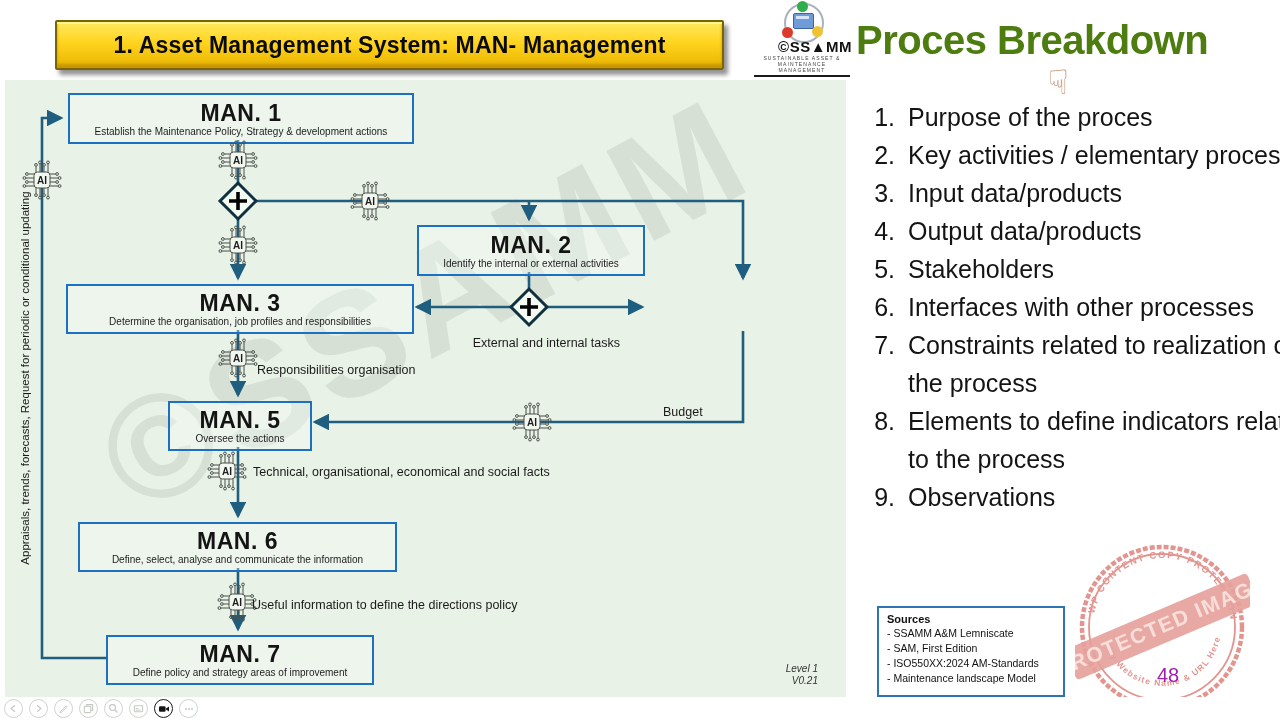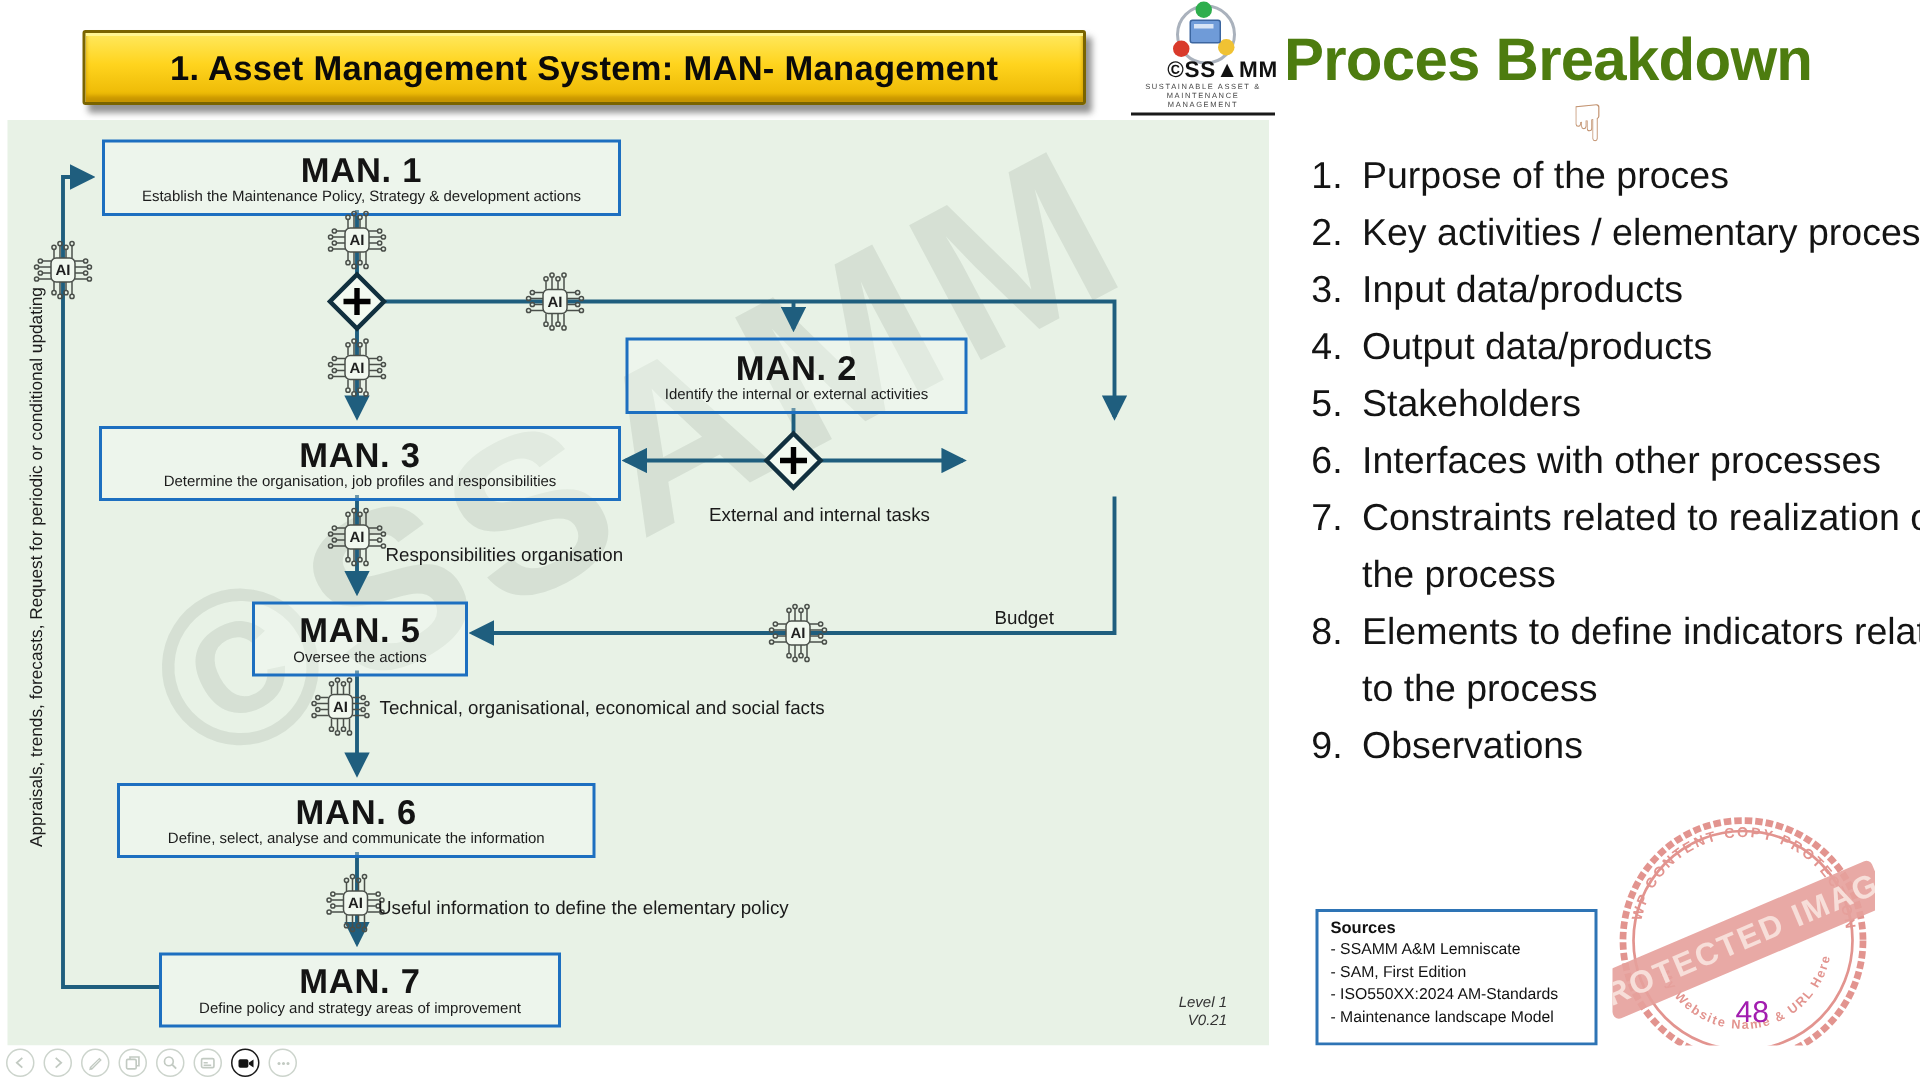--- a/index.html
+++ b/index.html
@@ -460,21 +460,21 @@
           <circle cx="39.6" cy="28" r="1.4"></circle>
           <rect x="14" y="14" width="16" height="16" rx="3.5" fill="#f1f8ef"></rect>
         </g>
         <text x="22" y="25.5" text-anchor="middle" font-size="10" font-weight="bold" fill="#1e1e1e" font-family="Liberation Sans,sans-serif">AI</text>
       </svg></span>
 
   <div class="dlabel" style="left:433px;top:255px;width:182px;text-align:right">External and internal tasks</div>
   <div class="dlabel" style="left:252px;top:282px">Responsibilities organisation</div>
   <div class="dlabel" style="left:658px;top:324px">Budget</div>
   <div class="dlabel" style="left:248px;top:384px">Technical, organisational, economical and social facts</div>
-  <div class="dlabel" style="left:247px;top:517px">Useful information to define the elementary policy</div>
+  <div class="dlabel" style="left:247px;top:517px">Useful information to define the directions policy</div>
 
   <div class="side-label">Appraisals, trends, forecasts, Request for periodic or conditional updating</div>
 
   <div class="level-tag">
     <div>Level 1</div>
     <div>V0.21</div>
   </div>
 </div>
 
 <div class="sources">

